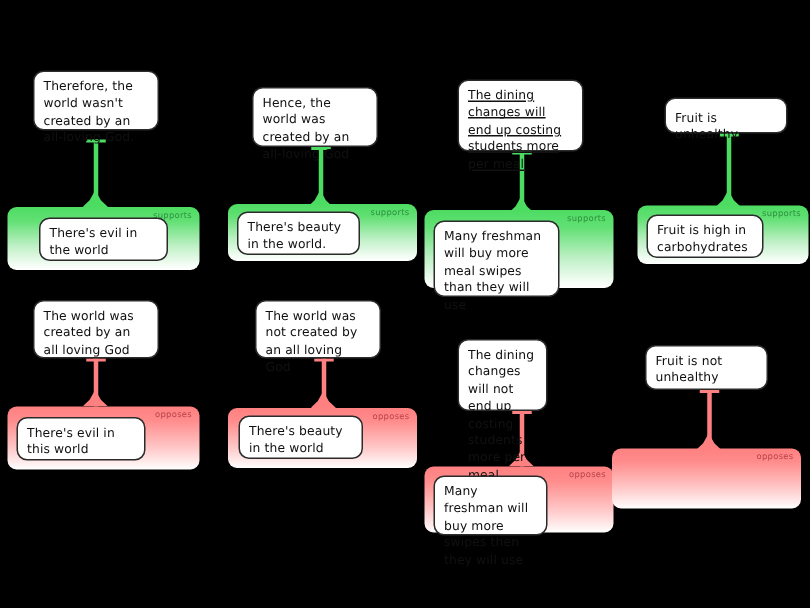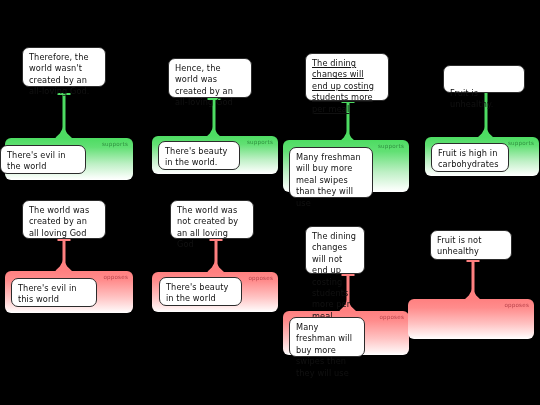--- a/index.html
+++ b/index.html
@@ -90,21 +90,21 @@
 
   <div class="conn support" style="left:55px;top:93px;width:17px;height:45px;">
     <div class="cap"></div>
     <div class="shaft"></div>
     <div class="flare"></div>
   </div>
 
   <div class="panel support" style="left:5px;top:138px;width:128px;height:42px;">
     <span class="panel-label">supports</span>
   </div>
-  <div class="claim nested" style="left:0;top:145px;width:86px;height:29px;">There's evil in the world</div>
+  <div class="claim nested" style="left:26px;top:145px;width:86px;height:29px;">There's evil in the world</div>
 
   <div class="claim" style="left:22px;top:200px;width:84px;height:39px;">The world was created by an all loving God</div>
 
   <div class="conn oppose" style="left:55px;top:239px;width:17px;height:32px;">
     <div class="cap"></div>
     <div class="shaft"></div>
     <div class="flare"></div>
   </div>
 
   <div class="panel oppose" style="left:5px;top:271px;width:128px;height:42px;">
@@ -157,21 +157,21 @@
     <div class="cap"></div>
     <div class="shaft"></div>
     <div class="flare"></div>
   </div>
 
   <div class="panel oppose" style="left:283px;top:311px;width:126px;height:44px;">
     <span class="panel-label">opposes</span>
   </div>
   <div class="claim nested" style="left:289px;top:317px;width:76px;height:40px;">Many freshman will buy more swipes then they will use</div>
 
-  <div class="claim" style="left:443px;top:65px;width:82px;height:24px;padding-top:22px;">Fruit is unhealthy.</div>
+  <div class="claim" style="left:443px;top:65px;width:82px;height:24px;padding-top:7px;">Fruit is unhealthy.</div>
 
   <div class="conn support" style="left:477px;top:89px;width:17px;height:49px;">
     <div class="cap"></div>
     <div class="shaft"></div>
     <div class="flare"></div>
   </div>
 
   <div class="panel support" style="left:425px;top:137px;width:114px;height:39px;">
     <span class="panel-label">supports</span>
   </div>

